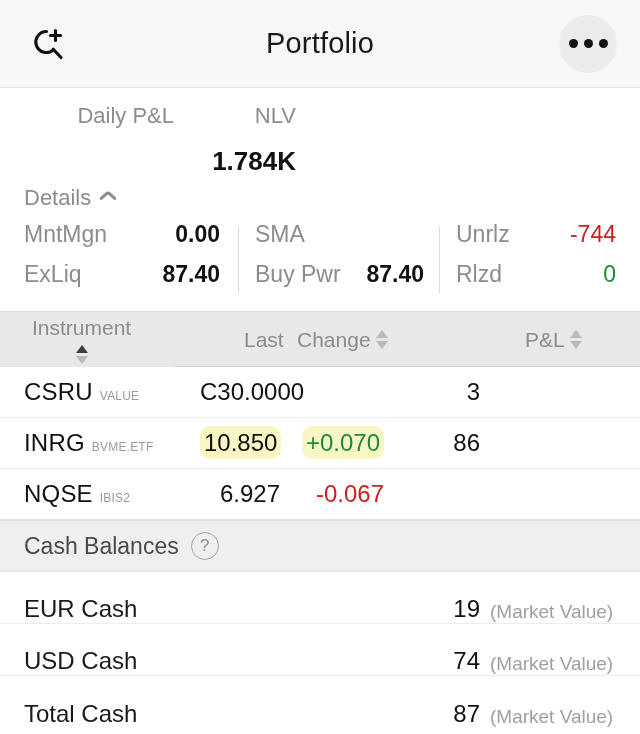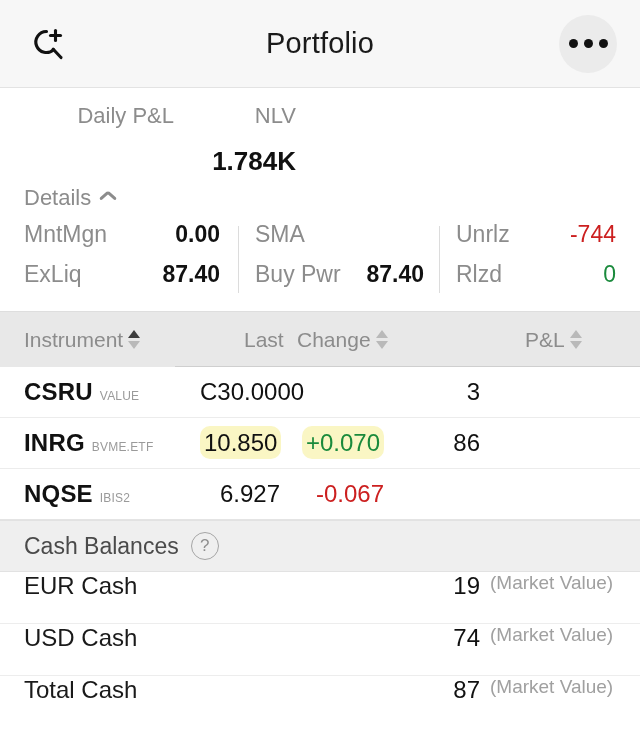--- a/index.html
+++ b/index.html
@@ -118,42 +118,42 @@
     background: #e8e8e8;
     height: 56px;
     display: flex; align-items: center;
     border-top: 1px solid #dedede;
     position: relative;
   }
   .thead::after {
     content:""; position:absolute; left:175px; right:0; bottom:0; height:1px; background:#cfcfcf;
   }
   .th { font-size: 21px; color: #8c8c8c; display:flex; align-items:center; gap:5px; }
-  .th-instrument { margin-left: 24px; }
+  .th-instrument { margin-left: 32px; flex-direction: column; }
   .th-last { position:absolute; left: 244px; }
   .th-change { position:absolute; left: 297px; }
   .th-position { position:absolute; left: 392px; }
   .th-pl { position:absolute; left: 525px; }
   .sorter { display:inline-flex; flex-direction:column; gap:3px; }
   .sorter .up, .sorter .dn {
     width:0;height:0;border-left:6.5px solid transparent;border-right:6.5px solid transparent;
   }
   .sorter .up { border-bottom:8px solid #b9b9b9; }
   .sorter .dn { border-top:8px solid #b9b9b9; }
   .sorter.asc .up { border-bottom-color:#3d3d3d; }
 
   
   .rows { background: #fff; }
   .row {
     height: 51px; display:flex; align-items:center; position:relative;
     border-bottom: 1px solid #ececec;
   }
   .row:last-child { border-bottom: 1px solid #e4e4e4; }
   .sym-wrap { margin-left: 24px; display:flex; align-items:baseline; gap:7px; }
-  .sym { font-size: 24px; font-weight: 700; color:#111; letter-spacing:.2px; }
+  .sym { font-size: 24px; font-weight: 400; color:#111; letter-spacing:.2px; }
   .exch { font-size: 12px; color:#9a9a9a; letter-spacing:.2px; }
   .cell { position:absolute; font-size: 24px; color:#111; }
   .cell-last  { left: 200px; width: 80px; text-align: right; }
   .cell-change{ left: 296px; width: 88px; text-align: right; }
   .cell-pos   { left: 400px; width: 80px; text-align: right; }
   .cell-pl    { left: 520px; width: 94px; text-align: right; }
   .hl { background: #faf6c4; padding: 3px 4px; border-radius:10px; }
   .up-txt { color:#1a8a3c; }
   .dn-txt { color:#cc2020; }
 
@@ -162,21 +162,21 @@
     background: #efefef; height: 52px; display:flex; align-items:center;
     border-top:1px solid #e2e2e2; border-bottom:1px solid #e2e2e2;
   }
   .cash-head .lbl { margin-left:24px; font-size:23px; color:#4a4a4a; }
   .help {
     margin-left: 12px; width: 28px; height:28px; border-radius:50%;
     border:1.6px solid #a5a5a5; color:#8f8f8f; font-size:17px;
     display:flex; align-items:center; justify-content:center;
   }
   .cash-row {
-    height: 52px; display:flex; align-items:flex-start; position:relative;
+    height: 52px; display:flex; align-items:flex-end; position:relative;
     border-bottom: 1px solid #ededed; background:#fff;
   }
   .cash-row:last-child { border-bottom: none; }
   .cash-name { margin-left:24px; font-size:24px; color:#1a1a1a; }
   .cash-val { position:absolute; left: 398px; width: 82px; text-align:right; font-size:24px; color:#111; }
   .cash-mv { position:absolute; left: 490px; font-size:19px; color:#a0a0a0; }
 </style>
 </head>
 <body>
 

